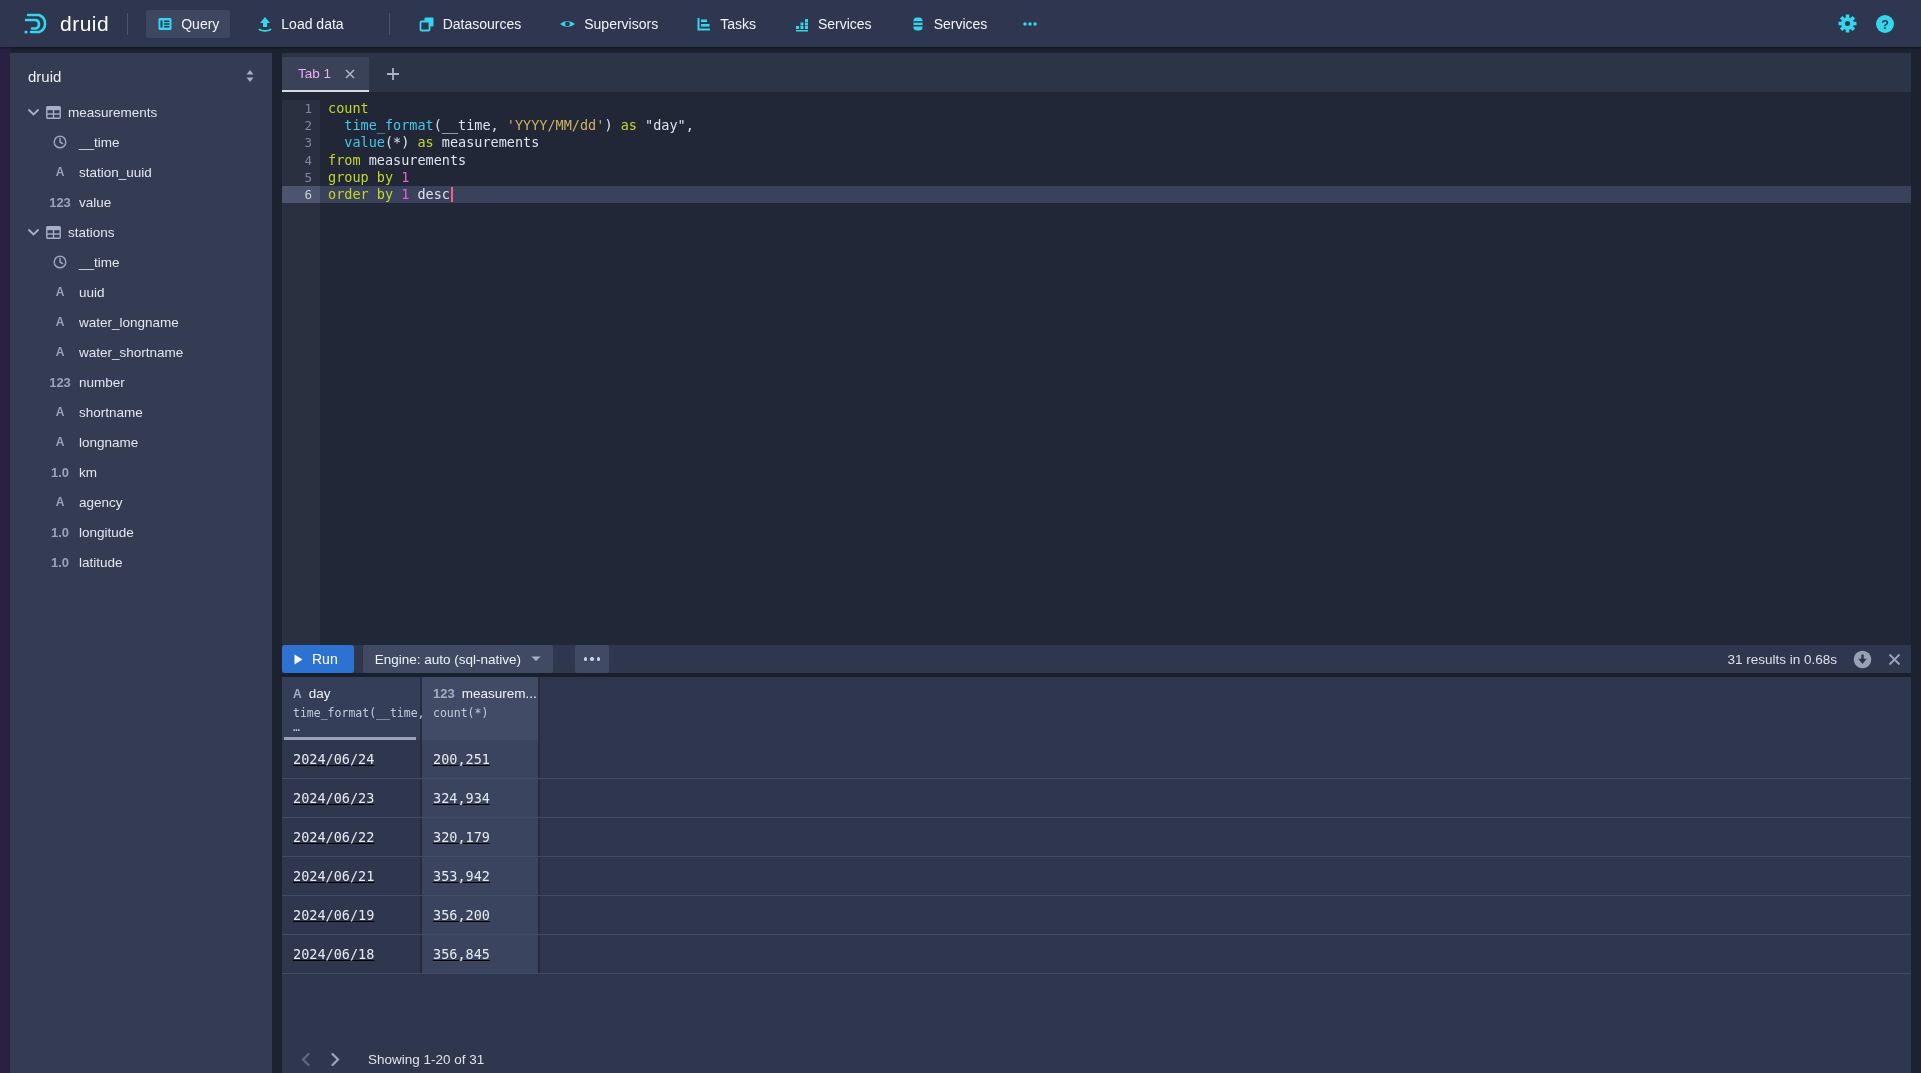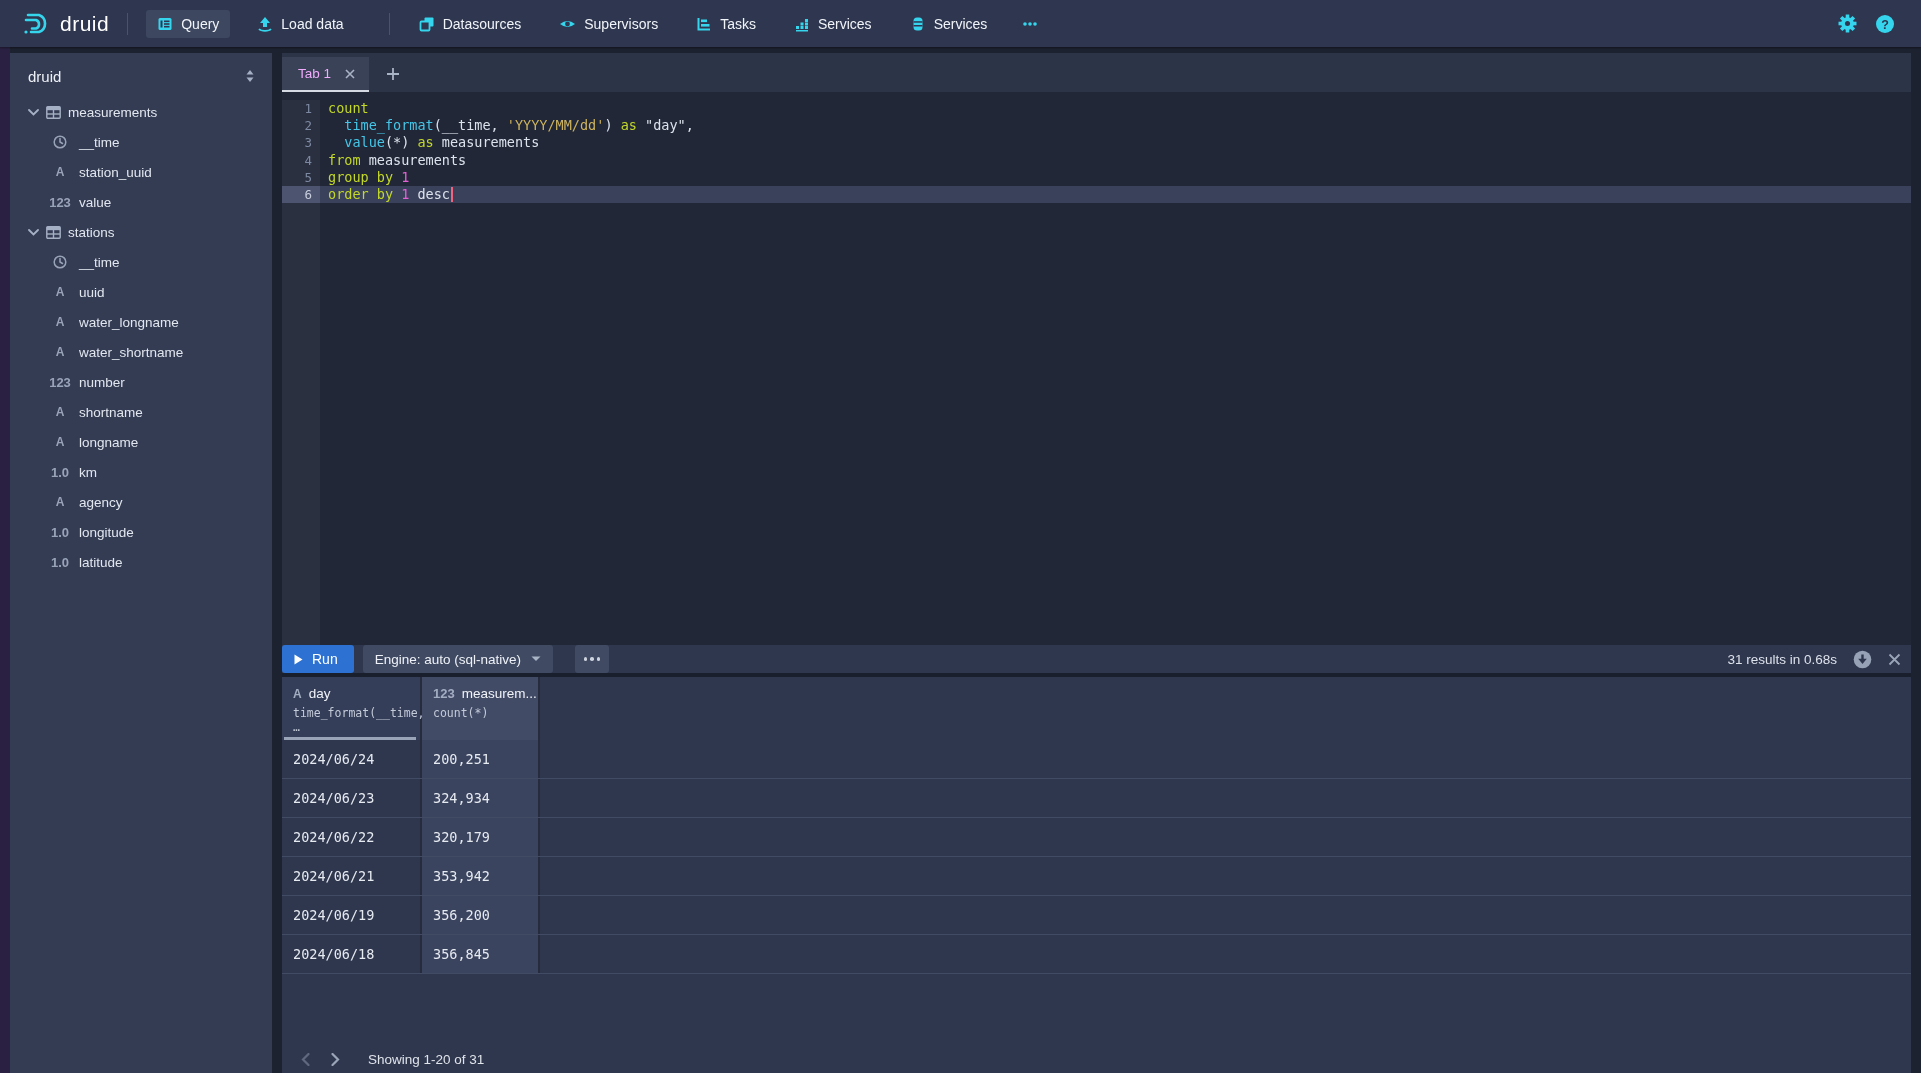--- a/index.html
+++ b/index.html
@@ -88,21 +88,21 @@
   
   .results{ position:absolute; top:624px; left:0; right:0; bottom:0; background:var(--panel); overflow:hidden;}
   .rt-header{ display:flex; height:63px; }
   .rt-hcell{ background:#353e58; padding:9px 0 0 11px; position:relative; border-right:2px solid #262c3e; cursor:pointer;}
   .rt-hcell.c1{ width:140px; }
   .rt-hcell.c2{ width:118px; background:var(--colhead); }
   .hname{ display:flex; align-items:center; gap:7px; color:#f0f3f8; font-size:13.5px; }
   .hname .ticon{ color:#a3adc2; }
   .hexpr{ margin-top:5px; color:#c3cbd9; font-size:11.5px; }
   .sortbar{ position:absolute; bottom:0; left:2px; right:4px; height:3px; background:#9aa4b8; }
-  .rt-body{ position:absolute; top:63px; left:0; right:0; bottom:28px; overflow:hidden; }
+  .rt-body{ position:absolute; top:63px; left:0; right:0; bottom:28px; overflow:hidden;text-decoration:underline; }
   .t-row{ display:flex; height:39px; border-bottom:1px solid var(--rowline); }
   .t-cell{ display:flex; align-items:center; padding-left:11px; color:#e6eaf1; font-size:13.5px;
     font-family:"DejaVu Sans Mono", monospace; border-right:2px solid #262c3e; }
   .t-cell.c1{ width:140px; }
   .t-cell.c2{ width:118px; background:var(--colbg); }
   .rt-footer{ position:absolute; bottom:0; left:0; right:0; height:28px; background:var(--panel);
     display:flex; align-items:center; padding-left:8px; }
   .pg-btn{ width:30px; height:24px; display:flex; align-items:center; justify-content:center; cursor:pointer; }
   .pg-btn.disabled{ opacity:.45; }
   .pg-text{ color:#dfe3ea; font-size:13.5px; margin-left:18px; }

